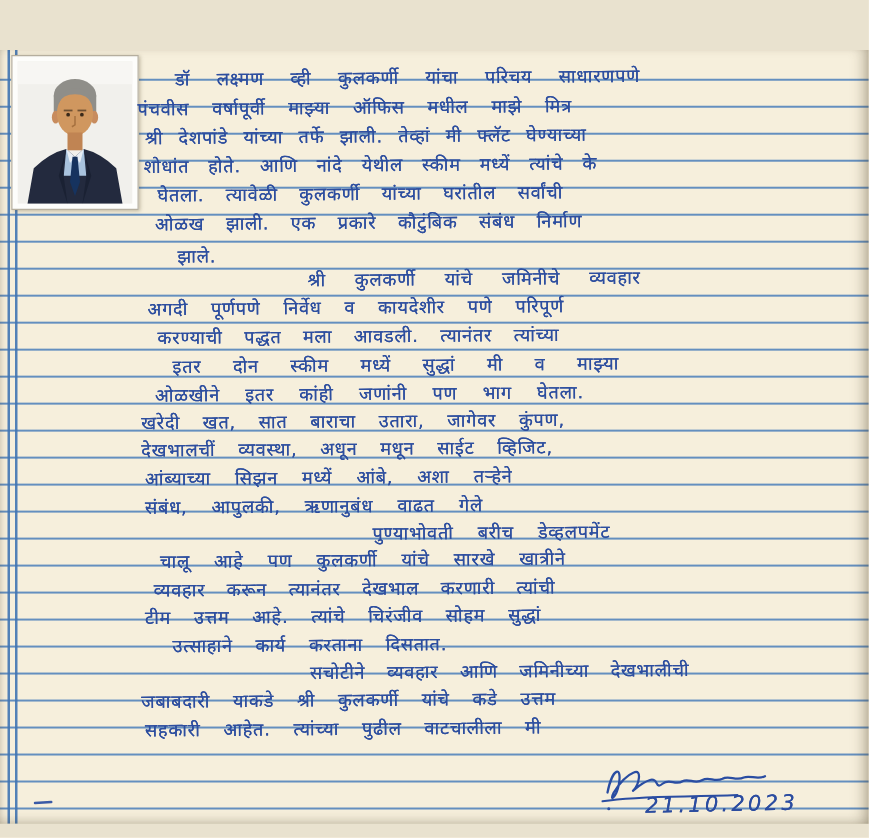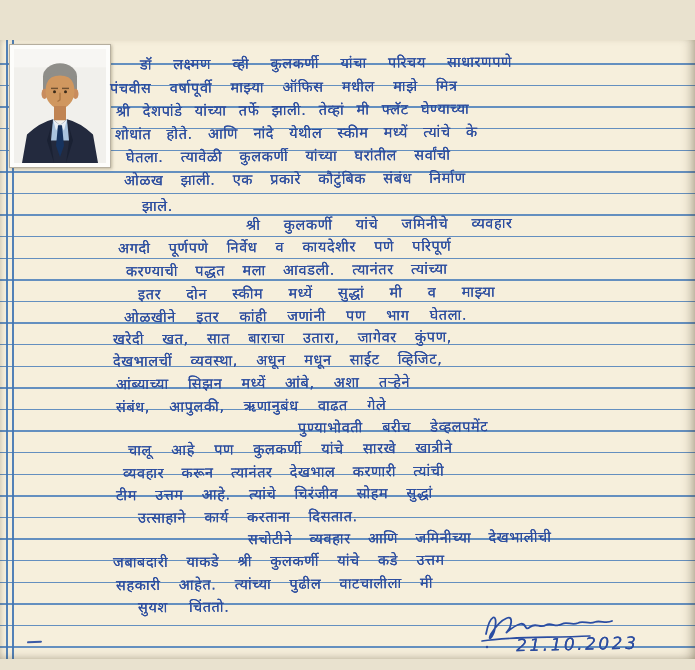--- a/index.html
+++ b/index.html
@@ -125,21 +125,20 @@
   <div class="hand-line" style="left:116px;top:333px;word-spacing:14px;">आंब्याच्या सिझन मध्यें आंबे, अशा तऱ्हेने</div>
   <div class="hand-line" style="left:116px;top:356px;word-spacing:14px;">संबंध, आपुलकी, ऋणानुबंध वाढत गेले</div>
   <div class="hand-line" style="left:298px;top:377px;word-spacing:14px;">पुण्याभोवती बरीच डेव्हलपमेंट</div>
   <div class="hand-line" style="left:128px;top:399px;word-spacing:14px;">चालू आहे पण कुलकर्णी यांचे सारखे खात्रीने</div>
   <div class="hand-line" style="left:123px;top:422px;word-spacing:12px;">व्यवहार करून त्यानंतर देखभाल करणारी त्यांची</div>
   <div class="hand-line" style="left:116px;top:444px;word-spacing:13px;">टीम उत्तम आहे. त्यांचे चिरंजीव सोहम सुद्धां</div>
   <div class="hand-line" style="left:138px;top:467px;word-spacing:13px;">उत्साहाने कार्य करताना दिसतात.</div>
   <div class="hand-line" style="left:248px;top:488px;word-spacing:12px;">सचोटीने व्यवहार आणि जमिनीच्या देखभालीची</div>
   <div class="hand-line" style="left:113px;top:511px;word-spacing:13px;">जबाबदारी याकडे श्री कुलकर्णी यांचे कडे उत्तम</div>
   <div class="hand-line" style="left:116px;top:534px;word-spacing:13px;">सहकारी आहेत. त्यांच्या पुढील वाटचालीला मी</div>
-  <div class="hand-line" style="left:138px;top:557px;word-spacing:16px;">सुयश चिंततो.</div>
 
   <div class="signature">
     <svg viewBox="0 0 170 42">
       <path d="M8,26 C12,6 20,4 17,20 C15,30 9,34 13,26 C18,18 24,12 29,10 C36,7 33,20 29,24 C26,27 35,18 42,16 C49,14 46,24 52,19 C58,14 62,21 68,17 C73,14 78,20 84,16 C89,13 94,18 100,15 C105,12 111,17 117,14 C122,12 128,16 134,13" fill="none" stroke="#2a4da2" stroke-width="1.8" stroke-linecap="round"></path>
       <path d="M4,33 C35,28 70,30 112,28" fill="none" stroke="#2a4da2" stroke-width="1.6" stroke-linecap="round"></path>
       <circle cx="9" cy="39" r="1.2" fill="#2a4da2"></circle>
     </svg>
   </div>
 
   <div class="date-line">21.10.2023</div>

